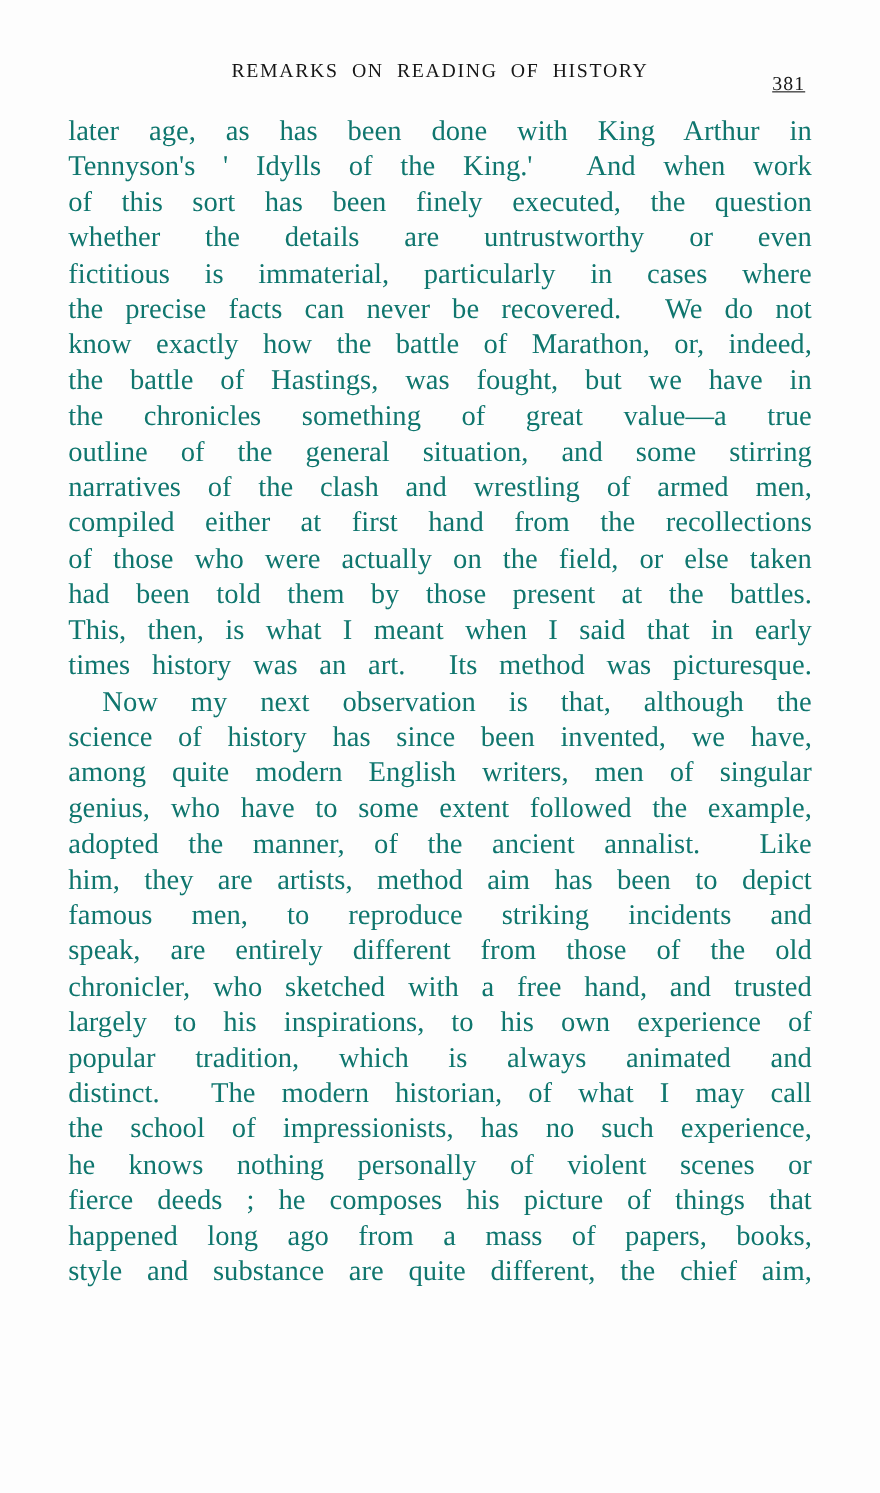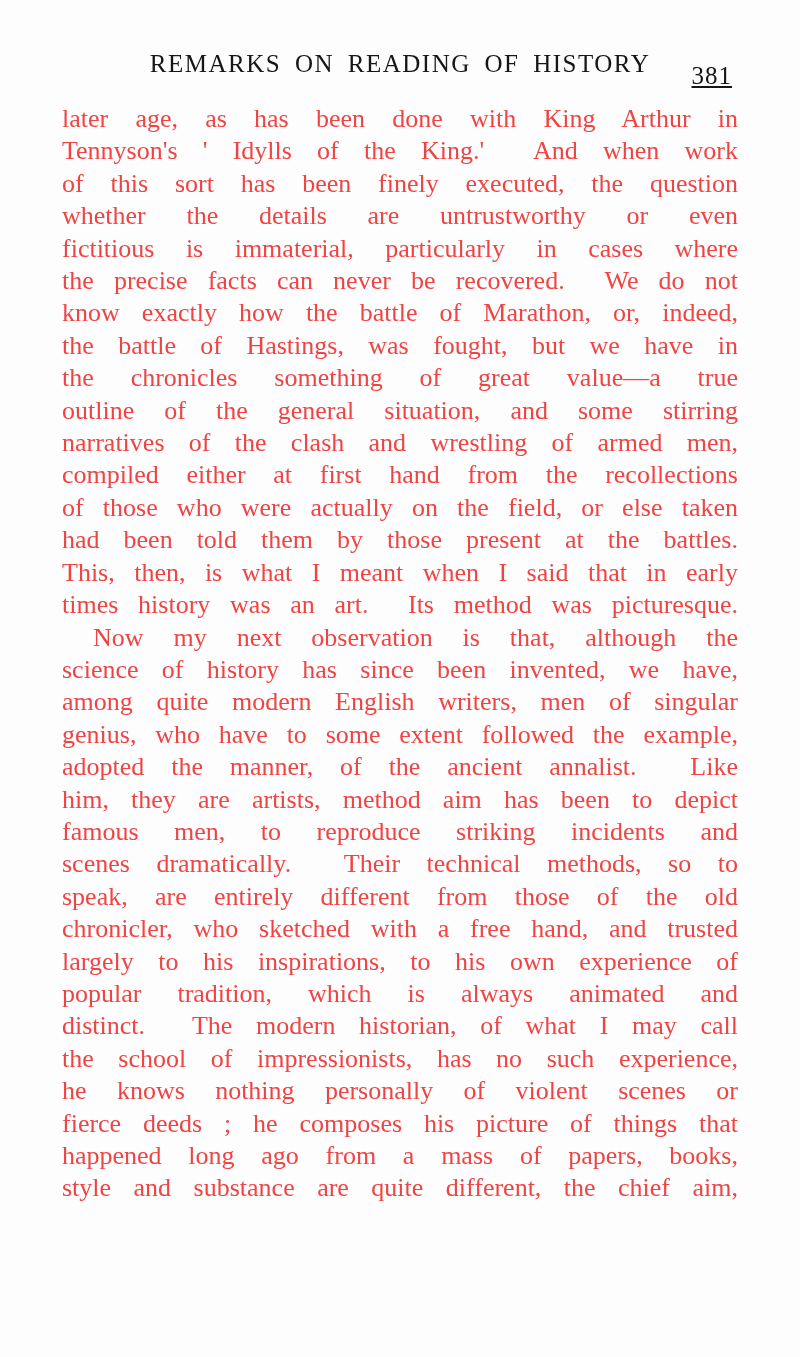--- a/index.html
+++ b/index.html
@@ -15,21 +15,21 @@
     overflow: hidden;
     font-family: "Liberation Serif", "DejaVu Serif", serif;
     color: #161616;
   }
   .running-head {
     position: absolute;
     top: 50px;
     left: 62px;
     width: 676px;
     height: 34px;
-    font-size: 25px;
+    font-size: 18px;
     line-height: 28px;
     text-align: center;
     letter-spacing: 1.5px;
     word-spacing: 6px;
     white-space: nowrap;
   }
   .head-title {
     display: inline-block;
   }
   .folio {
@@ -47,21 +47,21 @@
     left: 62px;
     width: 676px;
   }
   .line {
     font-size: 26px;
     line-height: 32.4px;
     text-align: justify;
     text-align-last: justify;
     -moz-text-align-last: justify;
     white-space: pre-wrap;
-    color: #ef4444;
+    color: #0f766e;
   }
   .line.indent {
     text-indent: 31px;
   }
 </style>
 </head>
 <body>
 
 <div class="page">
   <div class="running-head">
@@ -86,21 +86,20 @@
       <div class="line">had been told them by those present at the battles.</div>
       <div class="line">This, then, is what I meant when I said that in early</div>
       <div class="line">times history was an art.  Its method was picturesque.</div>
       <div class="line indent">Now my next observation is that, although the</div>
       <div class="line">science of history has since been invented, we have,</div>
       <div class="line">among quite modern English writers, men of singular</div>
       <div class="line">genius, who have to some extent followed the example,</div>
       <div class="line">adopted the manner, of the ancient annalist.  Like</div>
       <div class="line">him, they are artists, method aim has been to depict</div>
       <div class="line">famous men, to reproduce striking incidents and</div>
-      <div class="line">scenes dramatically.  Their technical methods, so to</div>
       <div class="line">speak, are entirely different from those of the old</div>
       <div class="line">chronicler, who sketched with a free hand, and trusted</div>
       <div class="line">largely to his inspirations, to his own experience of</div>
       <div class="line">popular tradition, which is always animated and</div>
       <div class="line">distinct.  The modern historian, of what I may call</div>
       <div class="line">the school of impressionists, has no such experience,</div>
       <div class="line">he knows nothing personally of violent scenes or</div>
       <div class="line">fierce deeds ; he composes his picture of things that</div>
       <div class="line">happened long ago from a mass of papers, books,</div>
       <div class="line">style and substance are quite different, the chief aim,</div>

